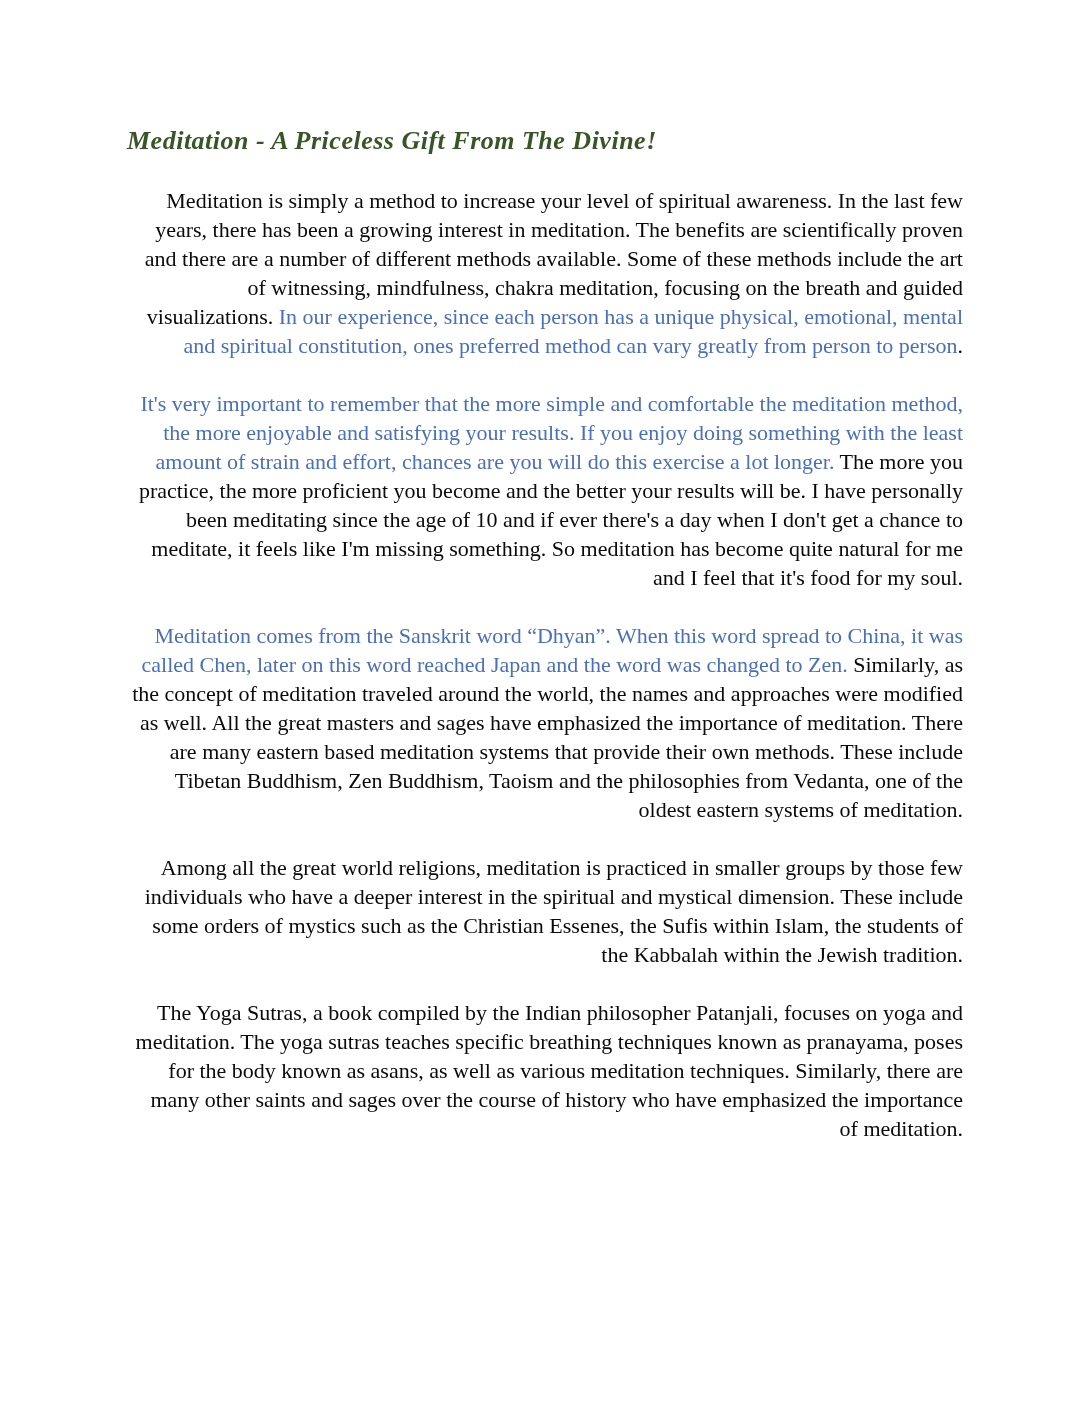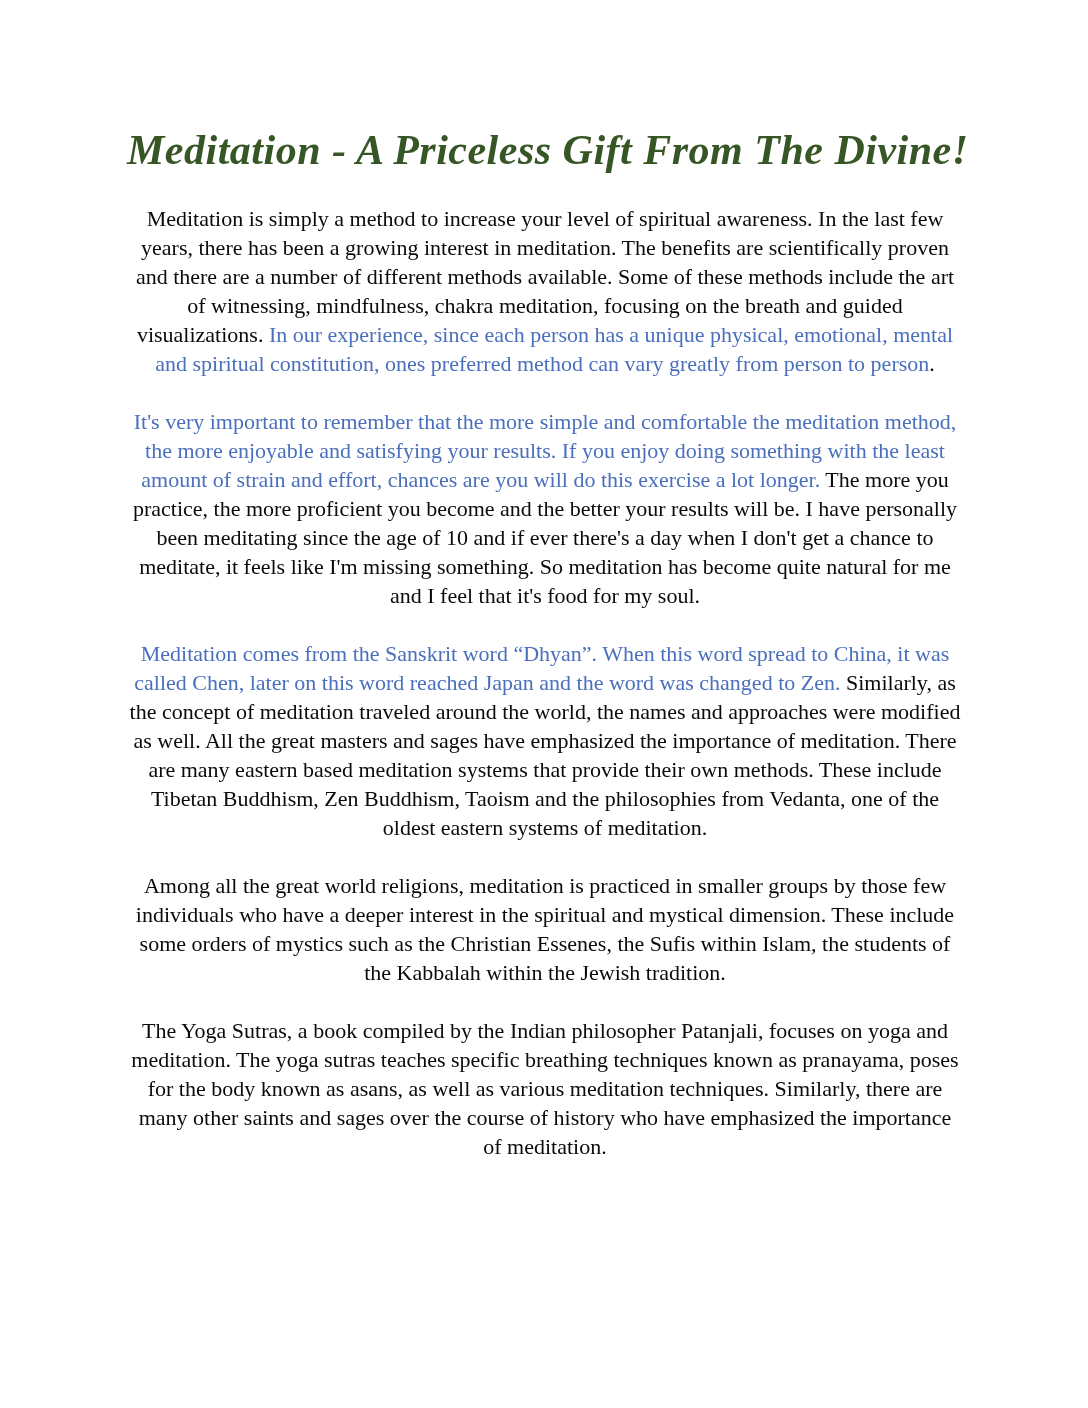--- a/index.html
+++ b/index.html
@@ -15,38 +15,38 @@
   }
   .page {
     box-sizing: border-box;
     width: 1088px;
     height: 1408px;
     padding: 126px 127px 0 127px;
     background: #ffffff;
   }
   .doc-title {
     font-family: "Liberation Serif", "DejaVu Serif", serif;
-    font-size: 42px;
+    font-size: 26px;
     font-weight: bold;
     font-style: italic;
     color: #375626;
     margin: 0 0 30px 0;
     line-height: 1.15;
     letter-spacing: 0.5px;
     white-space: nowrap;
   }
   .paragraphs {
     width: 836px;
   }
   .paragraphs p {
     font-size: 22px;
     line-height: 29px;
     color: #0a0a0a;
     margin: 0 0 29px 0;
-    text-align: center;
+    text-align: right;
   }
   .paragraphs p span.blue {
     color: #4a6fbd;
   }
 </style>
 </head>
 <body>
 
 <div class="page">
   <h1 class="doc-title" style="color: rgb(55, 86, 38);">Meditation - A Priceless Gift From The Divine!</h1>

